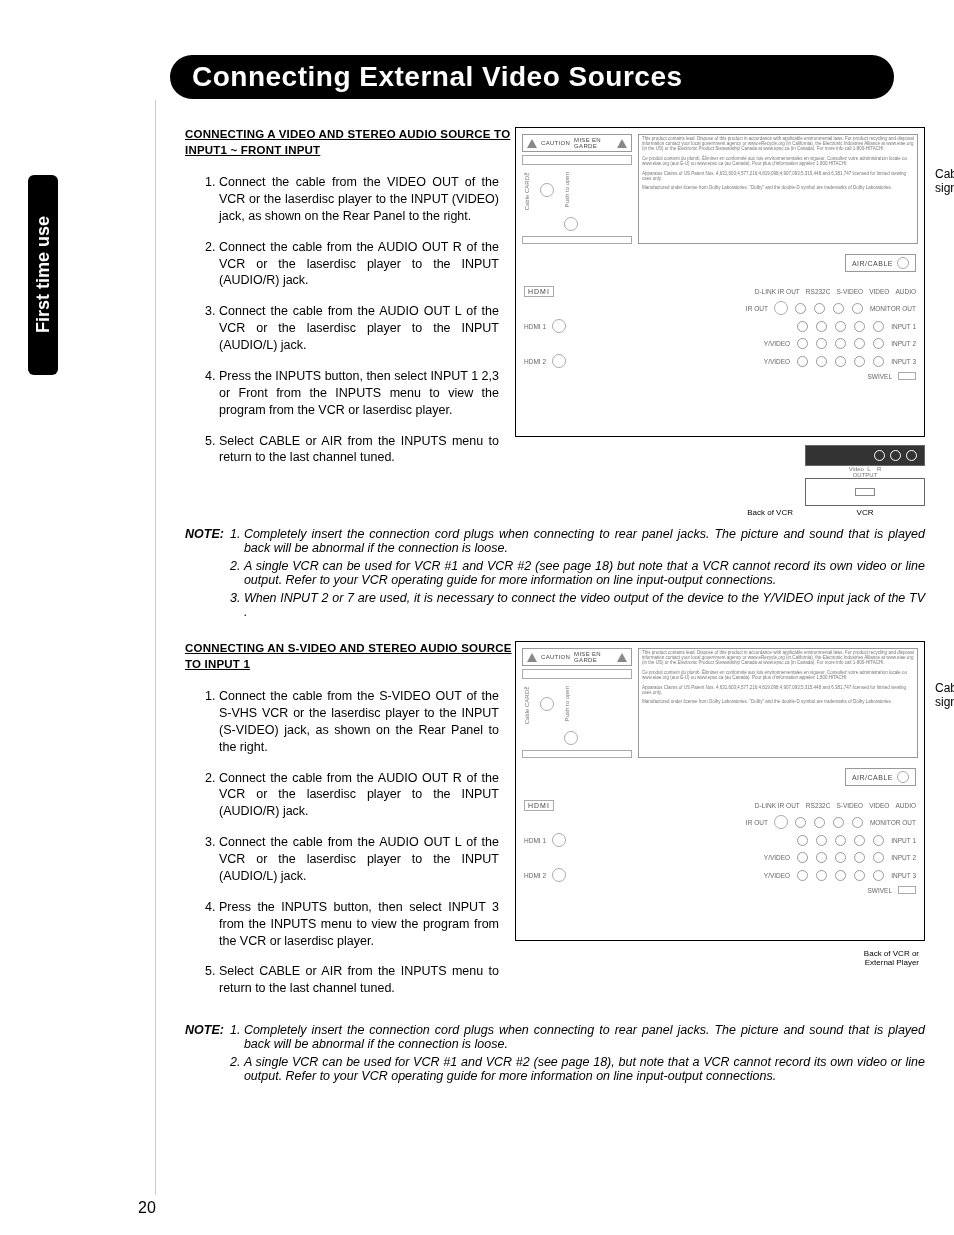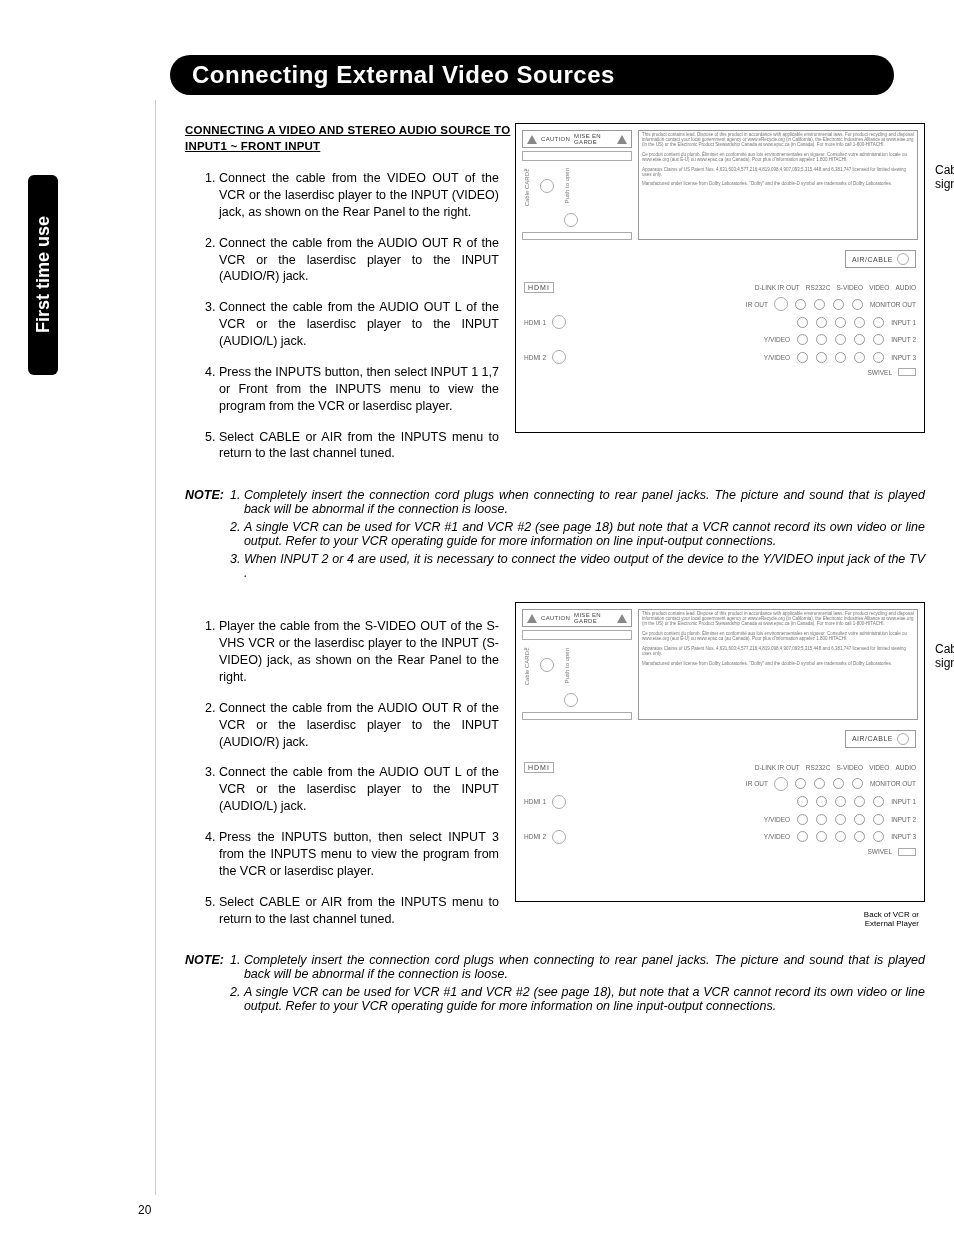--- a/index.html
+++ b/index.html
@@ -22,21 +22,21 @@
   .title-bar {
     background: #000;
     color: #fff;
     border-radius: 999px;
     padding: 6px 22px;
     margin-left: 110px;
     margin-bottom: 28px;
   }
   .title-bar h1 {
     margin: 0;
-    font-size: 24px;
+    font-size: 28px;
     font-weight: 900;
     letter-spacing: 0.5px;
     font-family: Arial Black, Arial, sans-serif;
   }
   .side-tab {
     position: absolute;
     left: 28px;
     top: 175px;
     width: 30px;
     height: 200px;
@@ -187,21 +187,21 @@
     padding-left:14px;
   }
   ol.note-list li {
     margin-bottom:4px;
     text-align:justify;
   }
   .page-num {
     position:absolute;
     left:138px;
     bottom:18px;
-    font-size:12px;
+    font-size:16px;
   }
   .vline {
     position:absolute;
     left:155px;
     top:100px;
     bottom:40px;
     width:1px;
     background:#ccc;
   }
   
@@ -241,21 +241,21 @@
 
   <div class="content-col">
 
     <div class="two-col">
       <div class="text-col">
         <p class="sect-head">CONNECTING A VIDEO AND STEREO AUDIO SOURCE TO INPUT1 ~ FRONT INPUT</p>
         <ol class="steps">
           <li>Connect the cable from the VIDEO OUT of the VCR or the laserdisc player to the INPUT (VIDEO) jack, as shown on the Rear Panel to the right.</li>
           <li>Connect the cable from the AUDIO OUT R of the VCR or the laserdisc player to the INPUT (AUDIO/R) jack.</li>
           <li>Connect the cable from the AUDIO OUT L of the VCR or the laserdisc player to the INPUT (AUDIO/L) jack.</li>
-          <li>Press the INPUTS button, then select INPUT 1 1,7 or Front from the INPUTS menu to view the program from the VCR or laserdisc player.</li>
+          <li>Press the INPUTS button, then select INPUT 1 2,3 or Front from the INPUTS menu to view the program from the VCR or laserdisc player.</li>
           <li>Select CABLE or AIR from the INPUTS menu to return to the last channel tuned.</li>
         </ol>
       </div>
       <div class="diagram-col">
         <div class="cable-label">Cable or Air signal</div>
         <div class="diagram-box" style="height:310px;display:flex;flex-direction:column;">
 
           <div class="diag-top">
             <div style="flex:0 0 110px;display:flex;flex-direction:column;gap:3px">
               <div class="caution-row">
@@ -347,36 +347,55 @@
               <span class="jack-label">INPUT 3</span>
             </div>
             <div class="panel-row">
               <div class="spacer"></div>
               <span class="jack-label">SWIVEL</span>
               <span class="slot-strip" style="width:18px;height:8px"></span>
             </div>
           </div>
         </div>
 
+        <div style="display:flex;justify-content:flex-end;align-items:flex-end;gap:6px;margin-top:8px">
+          <div style="text-align:right">
+            <div class="vcr-label">Back of VCR</div>
+          </div>
+          <div style="width:120px">
+            <div class="vcr-back-strip">
+              <span class="rca"></span>
+              <span class="rca"></span>
+              <span class="rca"></span>
+            </div>
+            <div class="mini-text" style="text-align:center;white-space:pre">Video  L    R
+OUTPUT</div>
+            <div class="vcr-box">
+              <span style="border:1px solid #888;width:20px;height:8px;display:inline-block"></span>
+            </div>
+            <div class="below-vcr">VCR</div>
+          </div>
+        </div>
       </div>
     </div>
 
     <div class="note-block">
       <span class="note-label">NOTE:</span>
       <ol class="note-list">
         <li>Completely insert the connection cord plugs when connecting to rear panel jacks. The picture and sound that is played back will be abnormal if the connection is loose.</li>
         <li>A single VCR can be used for VCR #1 and VCR #2 (see page 18) but note that a VCR cannot record its own video or line output. Refer to your VCR operating guide for more information on line input-output connections.</li>
-        <li>When INPUT 2 or 4 are used, it is necessary to connect the video output of the device to the Y/VIDEO input jack of the TV .</li>
+        <li>When INPUT 2 or 7 are used, it is necessary to connect the video output of the device to the Y/VIDEO input jack of the TV .</li>
       </ol>
     </div>
 
     <div class="two-col">
       <div class="text-col">
+        <p class="sect-head">CONNECTING AN S-VIDEO AND STEREO AUDIO SOURCE TO INPUT 1</p>
         <ol class="steps">
-          <li>Player the cable from the S-VIDEO OUT of the S-VHS VCR or the laserdisc player to the INPUT (S-VIDEO) jack, as shown on the Rear Panel to the right.</li>
+          <li>Connect the cable from the S-VIDEO OUT of the S-VHS VCR or the laserdisc player to the INPUT (S-VIDEO) jack, as shown on the Rear Panel to the right.</li>
           <li>Connect the cable from the AUDIO OUT R of the VCR or the laserdisc player to the INPUT (AUDIO/R) jack.</li>
           <li>Connect the cable from the AUDIO OUT L of the VCR or the laserdisc player to the INPUT (AUDIO/L) jack.</li>
           <li>Press the INPUTS button, then select INPUT 3 from the INPUTS menu to view the program from the VCR or laserdisc player.</li>
           <li>Select CABLE or AIR from the INPUTS menu to return to the last channel tuned.</li>
         </ol>
       </div>
       <div class="diagram-col">
         <div class="cable-label">Cable or Air signal</div>
         <div class="diagram-box" style="height:300px;display:flex;flex-direction:column;">
           <div class="diag-top">

